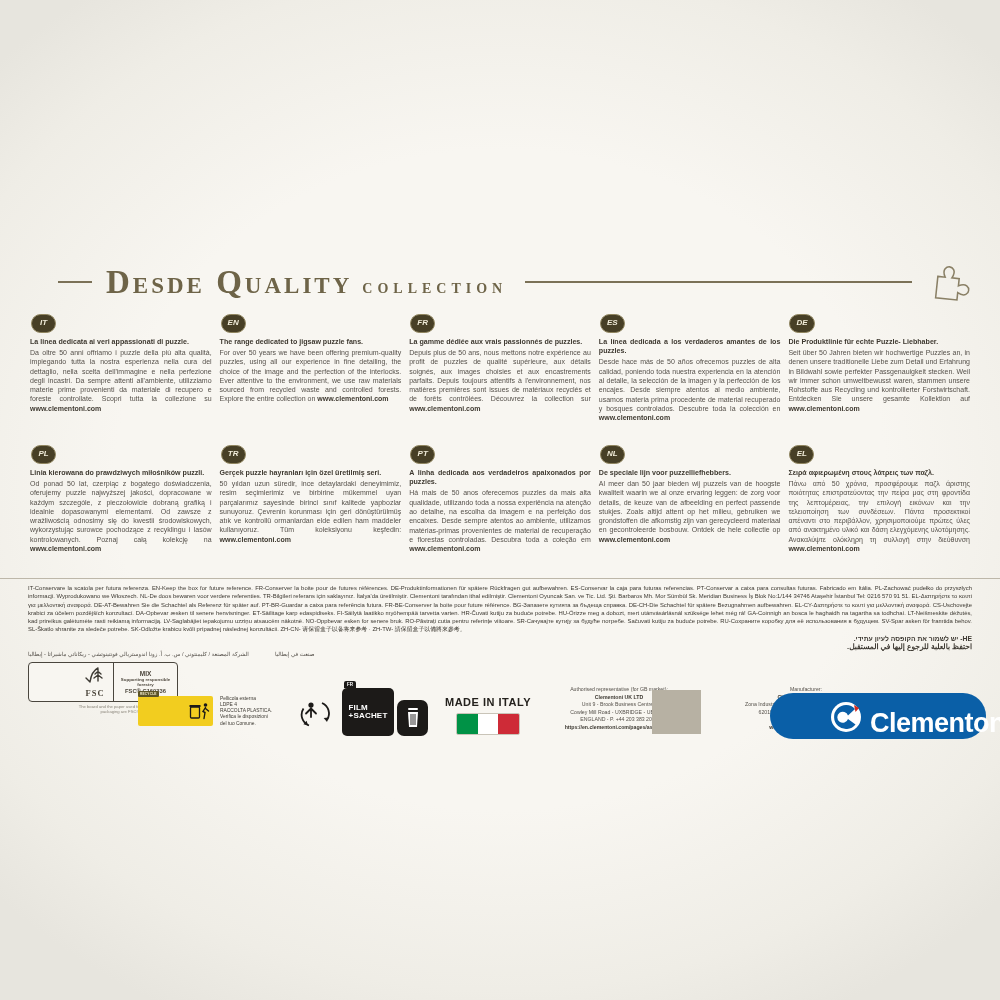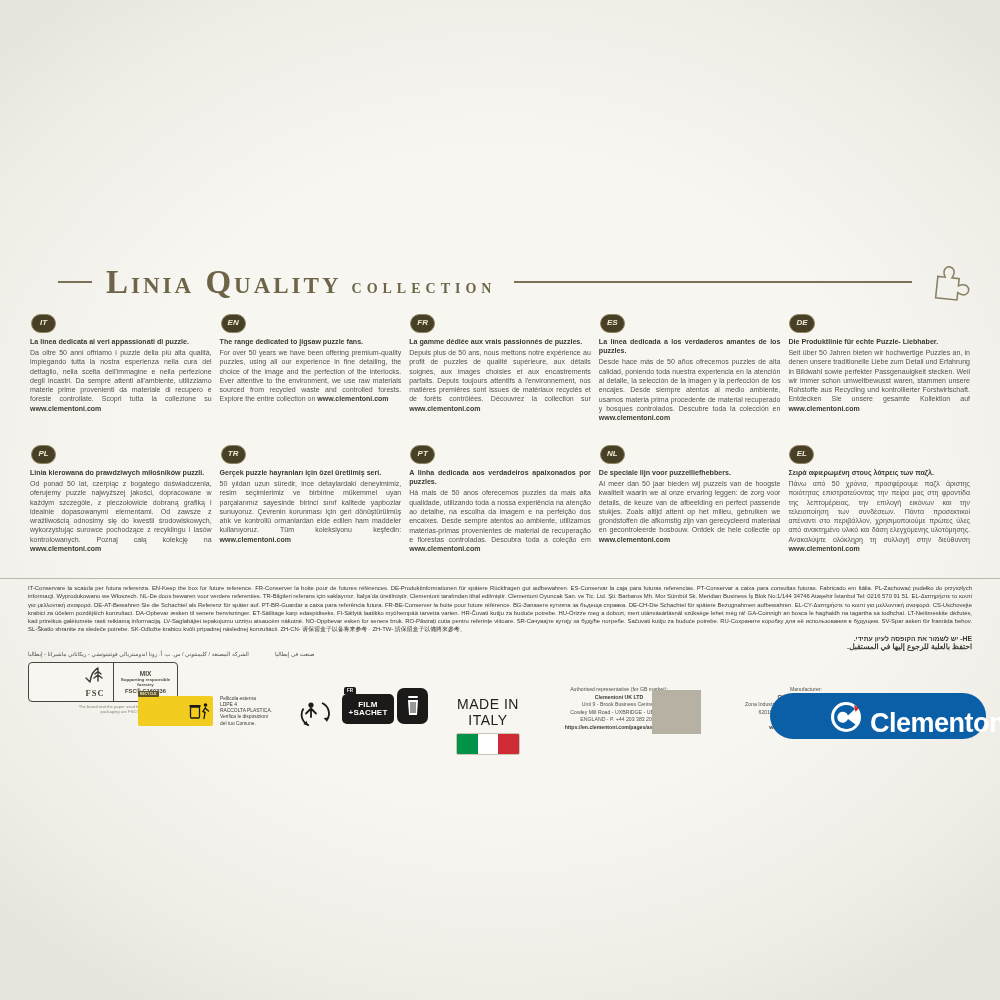--- a/index.html
+++ b/index.html
@@ -58,27 +58,27 @@
            display:flex;align-items:center;justify-content:center;}
   .recycle-tab{position:absolute;top:-5px;left:0;background:#5c5428;color:#f6efcf;font-size:3.2px;
                font-weight:bold;padding:1px 2px;border-radius:1px;letter-spacing:.2px;}
   .rec-text{left:144px;top:36px;width:70px;font-size:4.9px;line-height:1.25;white-space:pre-line;color:#3c3831;}
 
   .triman{left:224px;top:37px;}
   .filmgroup{left:266px;top:28px;display:flex;align-items:flex-end;gap:3px;}
   .film-stack{position:relative;}
   .film-tab{position:absolute;top:-7px;left:2px;background:#1c1a18;color:#fff;font-size:4.5px;
             font-weight:bold;padding:1px 3px;border-radius:2px 2px 0 0;}
-  .filmbox{background:#1c1a18;color:#fff;border-radius:5px;width:52px;height:30px;display:flex;
-           align-items:center;justify-content:center;text-align:center;font-weight:bold;font-size:8px;
+  .filmbox{background:#1c1a18;color:#fff;border-radius:5px;width:52px;height:48px;display:flex;
+           align-items:center;justify-content:center;text-align:left;font-weight:bold;font-size:8px;
            line-height:1.05;white-space:pre-line;letter-spacing:.2px;}
   .binbox{background:#1c1a18;border-radius:7px;width:31px;height:36px;display:flex;align-items:center;justify-content:center;}
 
   .madeinitaly{left:368px;top:36px;width:88px;text-align:center;}
-  .mii-label{font-weight:normal;font-size:14px;letter-spacing:.5px;color:#24211d;}
+  .mii-label{font-weight:bold;font-size:11px;letter-spacing:.5px;color:#24211d;}
   .flag{margin:5px auto 0;width:62px;height:20px;display:flex;border:1px solid #c9c4b8;border-radius:2px;overflow:hidden;}
   .flag div{flex:1;}
 
   .gb{left:468px;top:26px;width:150px;text-align:center;font-size:5.2px;line-height:1.45;color:#55504a;}
   .gb .b{font-weight:bold;color:#3c3831;}
   .vline{left:624px;top:30px;width:1px;height:44px;background:#b7b1a3;}
   .manu{left:634px;top:26px;width:112px;text-align:right;font-size:5.2px;line-height:1.45;color:#55504a;}
   .manu .b{font-weight:bold;color:#3c3831;}
 
   .brand{left:742px;top:33px;width:216px;height:46px;background:#0a5fa7;border-radius:23px;
@@ -88,21 +88,21 @@
               font-family:"Liberation Sans", sans-serif;}
 </style>
 </head>
 <body>
 
 <div class="sheet">
 
   <div class="header">
     <div class="dash"></div>
     <div class="title">
-      <span class="main">Linia Quality</span>
+      <span class="main">Desde Quality</span>
       <span class="sub">collection</span>
     </div>
     <div class="rule"></div>
     <div class="puzzle">
       <svg width="42" height="44" viewBox="0 0 40 42">
         <path d="M9 15 h7.5 c-4.5 -8 1 -11 3.5 -11 s8 3 3.5 11 H31 v7.5 c8 -4.5 11 1 11 3.5 s-3 8 -11 3.5 V37 H9 Z" fill="none" stroke="#8a8066" stroke-width="1.6" transform="scale(0.93)"></path>
       </svg>
     </div>
   </div>
 

